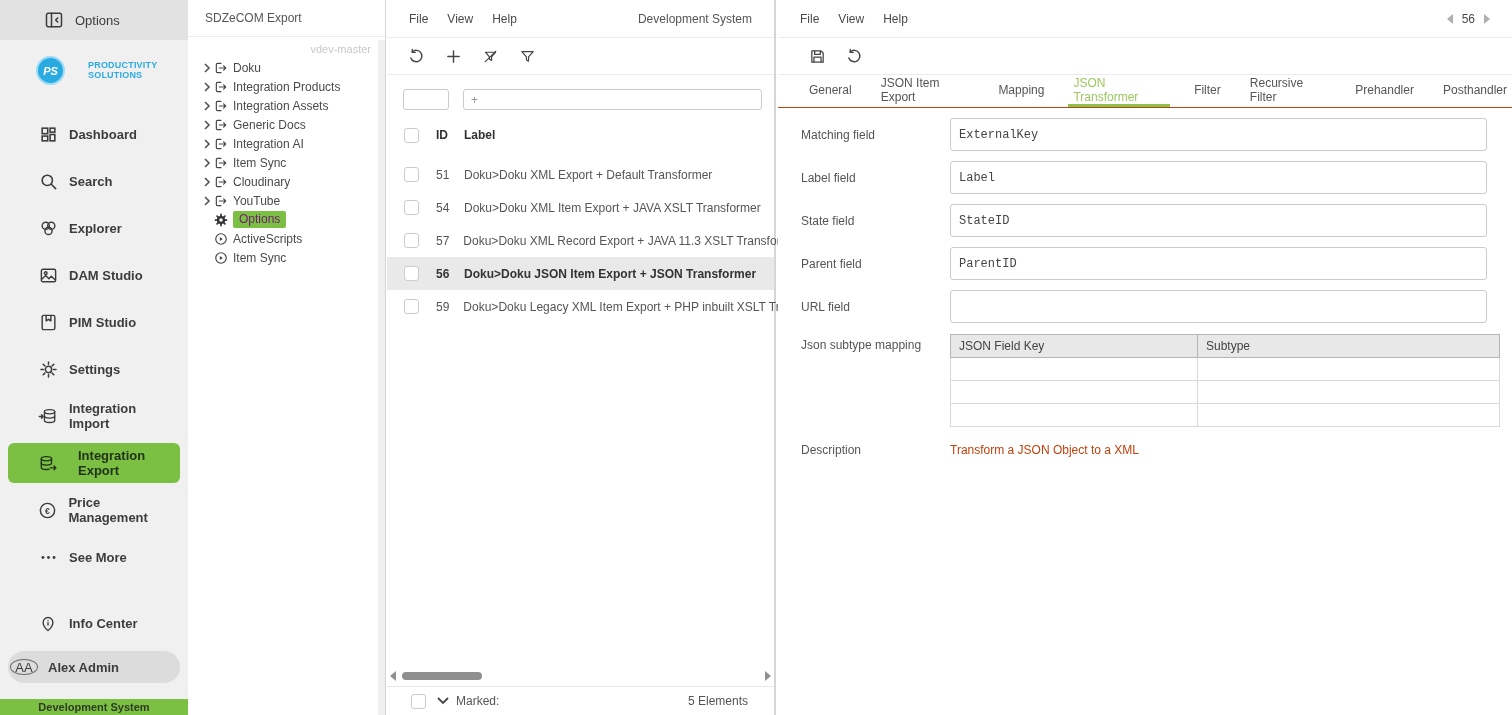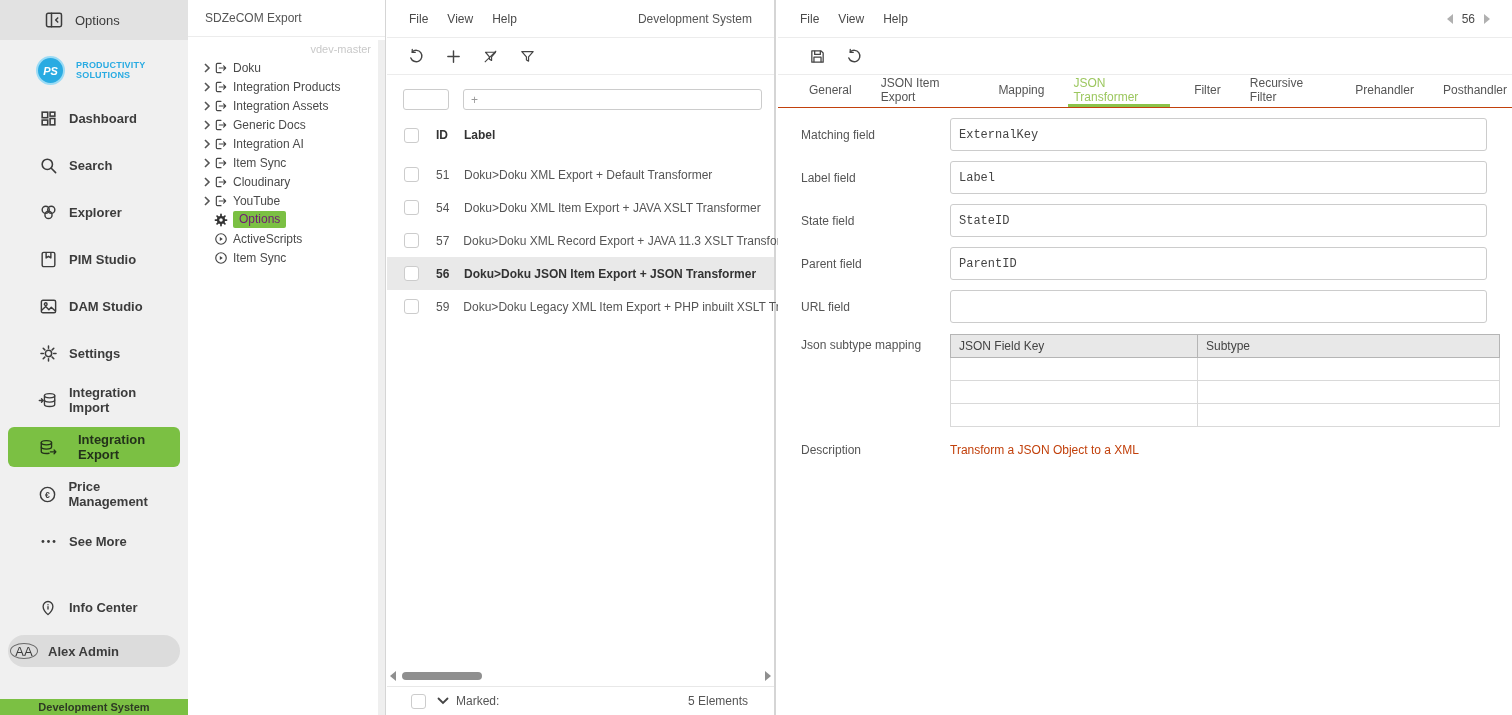--- a/index.html
+++ b/index.html
@@ -3,21 +3,21 @@
 <meta charset="utf-8">
 <style>
   * { margin:0; padding:0; box-sizing:border-box; }
   html,body { width:1512px; height:715px; overflow:hidden; }
   body { font-family:"Liberation Sans","DejaVu Sans",sans-serif; font-size:12px; color:#4a4a4a; background:#fff; position:relative; }
   svg { display:block; }
 
   
   .sidebar { position:absolute; left:0; top:0; bottom:0; width:188px; background:#f0f0f0; }
   .collapse-bar { height:40px; background:#e2e2e2; display:flex; align-items:center; padding-left:44px; gap:11px; font-size:13px; color:#3c3c3c; cursor:pointer; }
-  .logo { display:flex; align-items:center; gap:11px; margin:16px 0 13px 36px; }
+  .logo { display:flex; align-items:center; gap:23px; margin:16px 0 29px 36px; }
   .logo-circle { width:29px; height:29px; border-radius:50%; background:#29abe2; border:2px solid #9bdbf5; color:#fff; font-weight:700; font-style:italic; font-size:11px; display:flex; align-items:center; justify-content:center; }
   .logo-text { color:#29abe2; font-weight:700; font-size:9px; line-height:1.1; letter-spacing:.2px; }
   .side-item { height:40px; margin:0 8px 7px; border-radius:6px; display:flex; align-items:center; padding-left:30px; gap:11px; font-size:13px; font-weight:600; color:#3c3c3c; cursor:pointer; }
   .side-item .ic { width:20px; display:flex; justify-content:center; }
   .side-item.active { background:#7bc043; color:#23321a;gap:20px; }
   .gap-top { margin-top:26px; }
   .user-pill { height:32px; margin:8px 8px 0; background:#dcdcdc; border-radius:16px; display:flex; align-items:center; gap:10px; padding-left:2px; cursor:pointer; }
   .avatar { width:28px; height:16px; border-radius:50%; border:1px solid #6a6a6a; display:flex; align-items:center; justify-content:center; font-size:13px; color:#3c3c3c; background:transparent; }
   .user-name { font-size:13px; font-weight:600; color:#3c3c3c; }
   .env-bar { position:absolute; bottom:0; left:0; width:188px; height:16px; background:#7bc043; display:flex; align-items:center; justify-content:center; font-size:11px; font-weight:700; color:#2e3a24; }
@@ -138,36 +138,36 @@
           <circle cx="15.5" cy="8.5" r="4.5"></circle>
           <circle cx="12" cy="15" r="4.5"></circle>
         </svg>
     </span>
     <span>Explorer</span>
   </div>
 
   <div class="side-item">
     <span class="ic">
       <svg width="19" height="19" viewBox="0 0 24 24" fill="none" stroke="#3c3c3c" stroke-width="1.8" stroke-linejoin="round">
-          <rect x="4" y="3" width="16" height="18" rx="2"></rect>
-          <path d="M9 3v7l3-2 3 2V3"></path>
-        </svg>
-    </span>
-    <span>PIM Studio</span>
-  </div>
-
-  <div class="side-item">
-    <span class="ic">
-      <svg width="19" height="19" viewBox="0 0 24 24" fill="none" stroke="#3c3c3c" stroke-width="1.8" stroke-linejoin="round">
           <rect x="3" y="4" width="18" height="16" rx="2"></rect>
           <circle cx="8.5" cy="9" r="1.7"></circle>
           <path d="M3 17l5.5-5 4 4 3-3L21 18"></path>
         </svg>
     </span>
     <span>DAM Studio</span>
+  </div>
+
+  <div class="side-item">
+    <span class="ic">
+      <svg width="19" height="19" viewBox="0 0 24 24" fill="none" stroke="#3c3c3c" stroke-width="1.8" stroke-linejoin="round">
+          <rect x="4" y="3" width="16" height="18" rx="2"></rect>
+          <path d="M9 3v7l3-2 3 2V3"></path>
+        </svg>
+    </span>
+    <span>PIM Studio</span>
   </div>
 
   <div class="side-item">
     <span class="ic">
       <svg width="19" height="19" viewBox="0 0 24 24" fill="none" stroke="#3c3c3c" stroke-width="1.9" stroke-linecap="round">
           <circle cx="12" cy="12" r="4"></circle>
           <path d="M12 2.5v3M12 18.5v3M2.5 12h3M18.5 12h3M5.3 5.3l2.1 2.1M16.6 16.6l2.1 2.1M18.7 5.3l-2.1 2.1M7.4 16.6l-2.1 2.1"></path>
         </svg>
     </span>
     <span>Settings</span>

